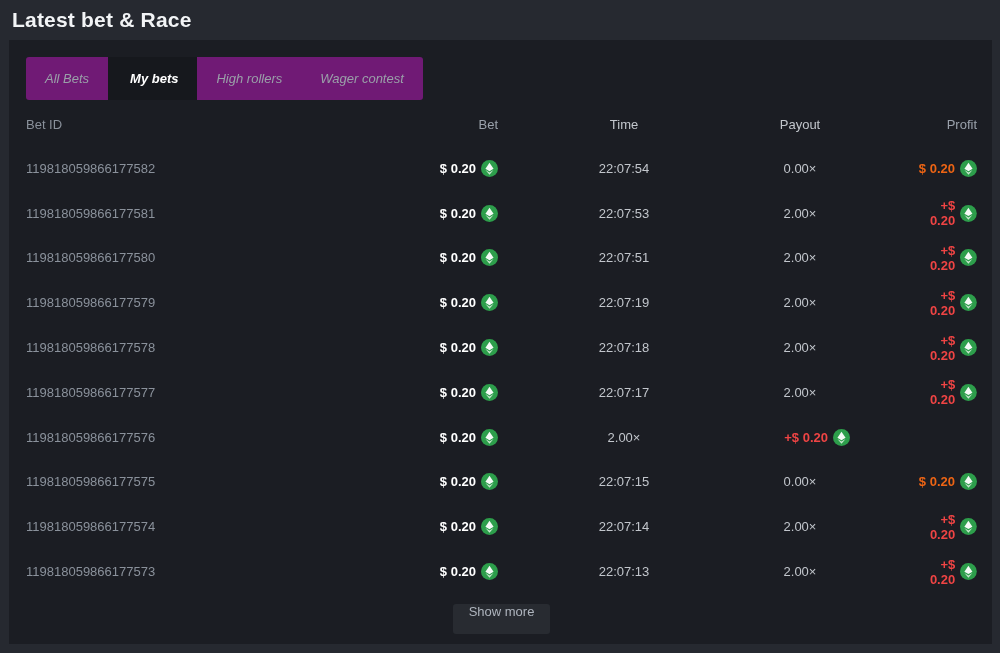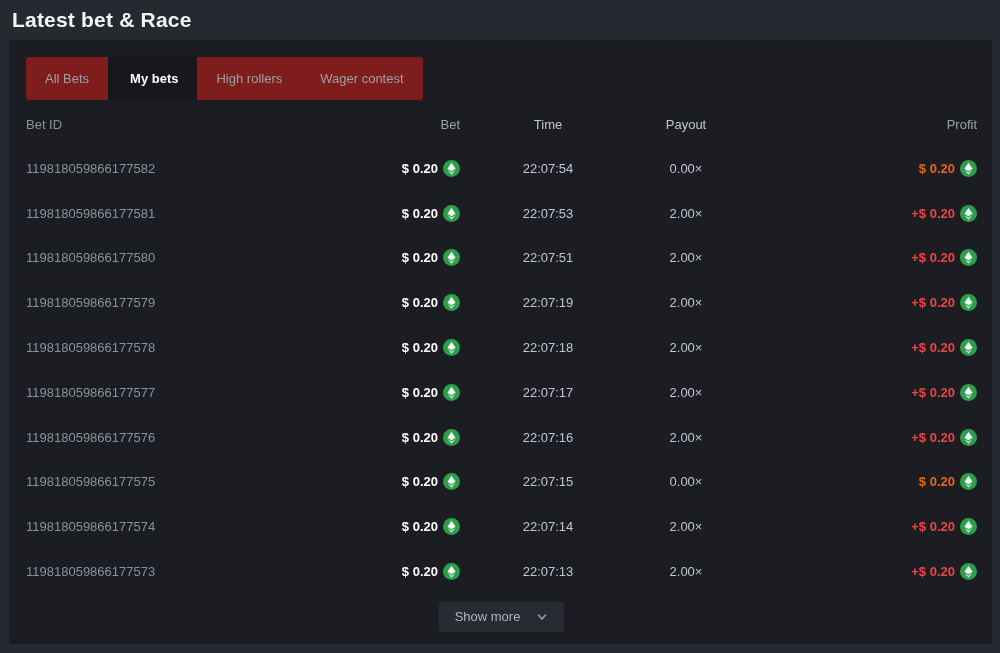--- a/index.html
+++ b/index.html
@@ -19,44 +19,46 @@
     letter-spacing: .2px;
   }
   .panel {
     margin: 0 8px 9px 9px;
     height: 604px;
     background: #1b1d23;
     padding: 17px 15px 0 17px;
   }
   .tabbar {
     display: inline-flex;
-    background: #7f1d1d;
+    background: #701a75;
     border-radius: 3px;
     overflow: hidden;
     height: 43px;
+    font-style: italic;
   }
   .tab {
     height: 43px;
     display: flex; align-items: center;
     padding: 0 19px;
     font-size: 13px;
     color: #9aa0a9;
     cursor: pointer;
     white-space: nowrap;
   }
   .tab.active {
     background: #16181d;
     color: #ffffff;
     font-weight: 700;
     padding-left: 22px;
   }
   .grid-row {
     display: grid;
     grid-template-columns: 248px 186px 176px 100px 1fr;
     align-items: center;
+    gap: 38px;
   }
   .thead {
     margin-top: 9px;
     height: 30px;
     font-size: 13px;
     color: #9aa1ab;
   }
   .tbody { margin-top: 7px; }
   .trow { height: 44.8px; font-size: 13px; }
   .c-betid { text-align: left; color: #8a919b; }
@@ -73,20 +75,21 @@
   .profit-loss { color: #ed6414; }
   .show-more-wrap { text-align: center; margin-top: 8px; }
   .show-more {
     display: inline-flex; align-items: center; gap: 16px;
     height: 30px; padding: 0 16px;
     background: #282b31;
     border: none; border-radius: 3px;
     color: #aeb4bd; font-size: 13px;
     font-family: "Liberation Sans", "DejaVu Sans", sans-serif;
     cursor: pointer;
+    flex-direction: column;
   }
 </style>
 </head>
 <body>
 
 <div class="titlebar">
   <div class="page-title">Latest bet &amp; Race</div>
 </div>
 
 <div class="panel">
@@ -233,21 +236,20 @@
       <div class="grid-row trow">
         <div class="c-betid">119818059866177576</div>
         <div class="c-bet"><span class="amount">
             <span>$ 0.20</span>
             <svg width="17" height="17" viewBox="0 0 18 18" class="coin">
               <circle cx="9" cy="9" r="9" fill="#2d9e4b"></circle>
               <polygon points="9,2.8 13.3,9.2 9,11.8 4.7,9.2" fill="#ffffff" opacity="0.95"></polygon>
               <polygon points="9,15.6 13.3,10.6 9,13.3 4.7,10.6" fill="#ffffff" opacity="0.75"></polygon>
             </svg>
           </span></div>
-        <div class="c-time">22:07:16</div>
         <div class="c-payout">2.00×</div>
         <div class="c-profit"><span class="amount">
             <span class="profit-win">+$ 0.20</span>
             <svg width="17" height="17" viewBox="0 0 18 18" class="coin">
               <circle cx="9" cy="9" r="9" fill="#2d9e4b"></circle>
               <polygon points="9,2.8 13.3,9.2 9,11.8 4.7,9.2" fill="#ffffff" opacity="0.95"></polygon>
               <polygon points="9,15.6 13.3,10.6 9,13.3 4.7,10.6" fill="#ffffff" opacity="0.75"></polygon>
             </svg>
           </span></div>
       </div>

